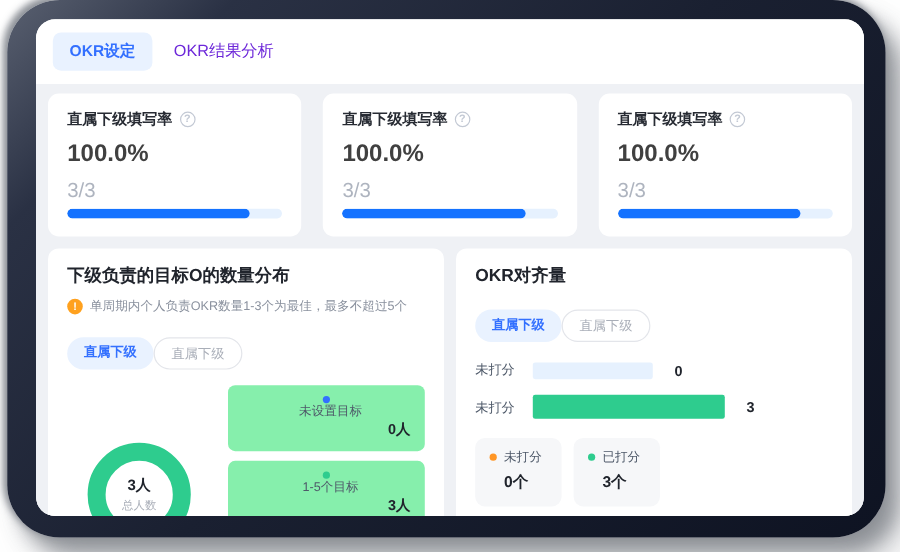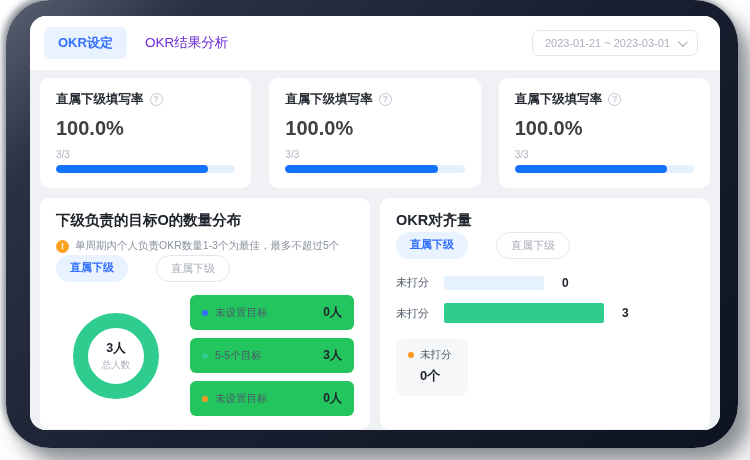--- a/index.html
+++ b/index.html
@@ -36,48 +36,48 @@
 
   .stat-row { display:flex; gap:18px; flex:0 0 auto; }
   .card { background:#fff; border-radius:9px; }
   .stat-card { flex:1; padding:13px 16px 15px; }
   .stat-title { display:flex; align-items:center; font-size:12.5px; font-weight:600;
     color:#272b33; }
   .help-ic { width:13px; height:13px; border:1px solid #c3c9d4; border-radius:50%;
     color:#c3c9d4; font-size:9px; line-height:11px; text-align:center;
     margin-left:6px; font-weight:bold; }
   .stat-value { color:#404040; font-size:20px; font-weight:bold; margin-top:9px; }
-  .stat-ratio { color:#aeb4bf; font-size:10px; margin-top:9px; }
+  .stat-ratio { color:#aeb4bf; font-size:17px; margin-top:9px; }
   .track { margin-top:5px; height:8px; border-radius:4px; background:#e6f1fe; overflow:hidden; }
   .fill { height:100%; border-radius:4px; background:#1472ff; }
 
   .bottom-row { display:flex; gap:10px; flex:1; }
   .panel { flex:1; padding:13px 16px; position:relative; }
   .panel h2 { font-size:14.5px; font-weight:bold; color:#20242c; }
   .hint { display:flex; align-items:center; gap:6px; margin-top:9px; }
   .warn-ic { width:13px; height:13px; border-radius:50%; background:#ffa11e;
     color:#fff; font-size:9px; font-weight:bold; text-align:center; line-height:13px;
     flex:0 0 auto; }
   .hint span.t { font-size:10.5px; color:#8a919e; }
-  .tabs { display:flex; gap:28px; margin-top:2px; }
+  .tabs { display:flex; gap:0; margin-top:19px; }
   .pill { font-size:11px; padding:5px 14px; border-radius:999px; cursor:pointer; }
   .pill.on { background:#e9f2ff; color:#3370ff; font-weight:bold; }
   .pill.off { background:#fff; color:#a9aeb8; border:1px solid #e3e5ea; }
 
   .chart-flex { display:flex; align-items:center; margin-top:13px; }
   .donut-wrap { width:120px; display:flex; justify-content:center; position:relative; }
   .donut { width:86px; height:86px; border-radius:50%; border:15px solid #2ecc8e;
     position:relative; }
   .donut-center { position:absolute; inset:0; display:flex; flex-direction:column;
     align-items:center; justify-content:center; }
   .donut-center .v { font-size:12.5px; font-weight:bold; color:#20242c; }
   .donut-center .l { font-size:9.5px; color:#a9aeb8; margin-top:2px;text-align:center; }
   .legend { flex:1; margin-left:14px; display:flex; flex-direction:column; gap:8px; }
-  .lg-row { display:flex; align-items:center; background:#22c55e; border-radius:6px;
-    padding:9px 12px; }
+  .lg-row { display:flex; align-items:center; background:#86efac; border-radius:6px;
+    padding:9px 12px;flex-direction:column; }
   .dot { width:6px; height:6px; border-radius:50%; flex:0 0 auto; }
   .lg-label { font-size:10.5px; color:#4e5969; margin-left:7px; }
   .lg-val { margin-left:auto; font-size:12px; font-weight:bold; color:#20242c; }
 
   .bars { margin-top:16px; display:flex; flex-direction:column; gap:13px; }
   .bar-row { display:flex; align-items:center; gap:12px; }
   .bar-label { font-size:11px; color:#4e5969; width:36px; flex:0 0 auto; }
   .bar { border-radius:2px; }
   .bar-row:nth-child(1) .bar { height:14px; }
   .bar-row:nth-child(2) .bar { height:20px; }
@@ -93,24 +93,20 @@
 </head>
 <body>
 
 <div class="stage">
   <div class="device">
     <div class="screen">
 
       <div class="topbar">
         <div class="tab-pill">OKR设定</div>
         <div class="tab-plain">OKR结果分析</div>
-        <div class="date-select">
-          <span>2023-01-21 ~ 2023-03-01</span>
-          <span class="chev"></span>
-        </div>
       </div>
 
       <div class="content">
 
         <div class="stat-row">
           <div class="card stat-card">
             <div class="stat-title">
               <span>直属下级填写率</span>
               <span class="help-ic">?</span>
             </div>
@@ -165,21 +161,21 @@
                 </div>
               </div>
               <div class="legend">
                 <div class="lg-row">
                   <span class="dot" style="background: rgb(51, 112, 255);"></span>
                   <span class="lg-label">未设置目标</span>
                   <span class="lg-val">0人</span>
                 </div>
                 <div class="lg-row">
                   <span class="dot" style="background: rgb(46, 204, 142);"></span>
-                  <span class="lg-label">5-5个目标</span>
+                  <span class="lg-label">1-5个目标</span>
                   <span class="lg-val">3人</span>
                 </div>
                 <div class="lg-row">
                   <span class="dot" style="background: rgb(255, 150, 38);"></span>
                   <span class="lg-label">未设置目标</span>
                   <span class="lg-val">0人</span>
                 </div>
               </div>
             </div>
           </div>
@@ -203,20 +199,27 @@
               </div>
             </div>
             <div class="stat-boxes">
               <div class="sbox">
                 <div class="sbox-head">
                   <span class="dot" style="background: rgb(255, 150, 38);"></span>
                   <span class="t">未打分</span>
                 </div>
                 <div class="sbox-val">0个</div>
               </div>
+              <div class="sbox">
+                <div class="sbox-head">
+                  <span class="dot" style="background: rgb(46, 204, 142);"></span>
+                  <span class="t">已打分</span>
+                </div>
+                <div class="sbox-val">3个</div>
+              </div>
             </div>
           </div>
 
         </div>
       </div>
     </div>
   </div>
 </div>
 
 </body></html>

